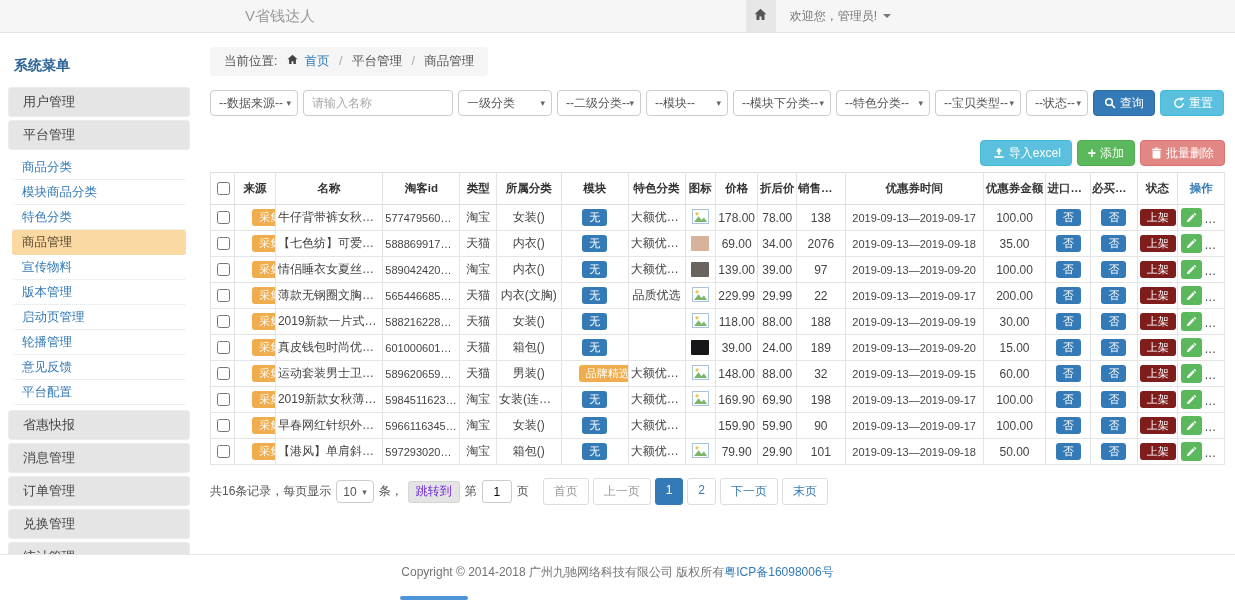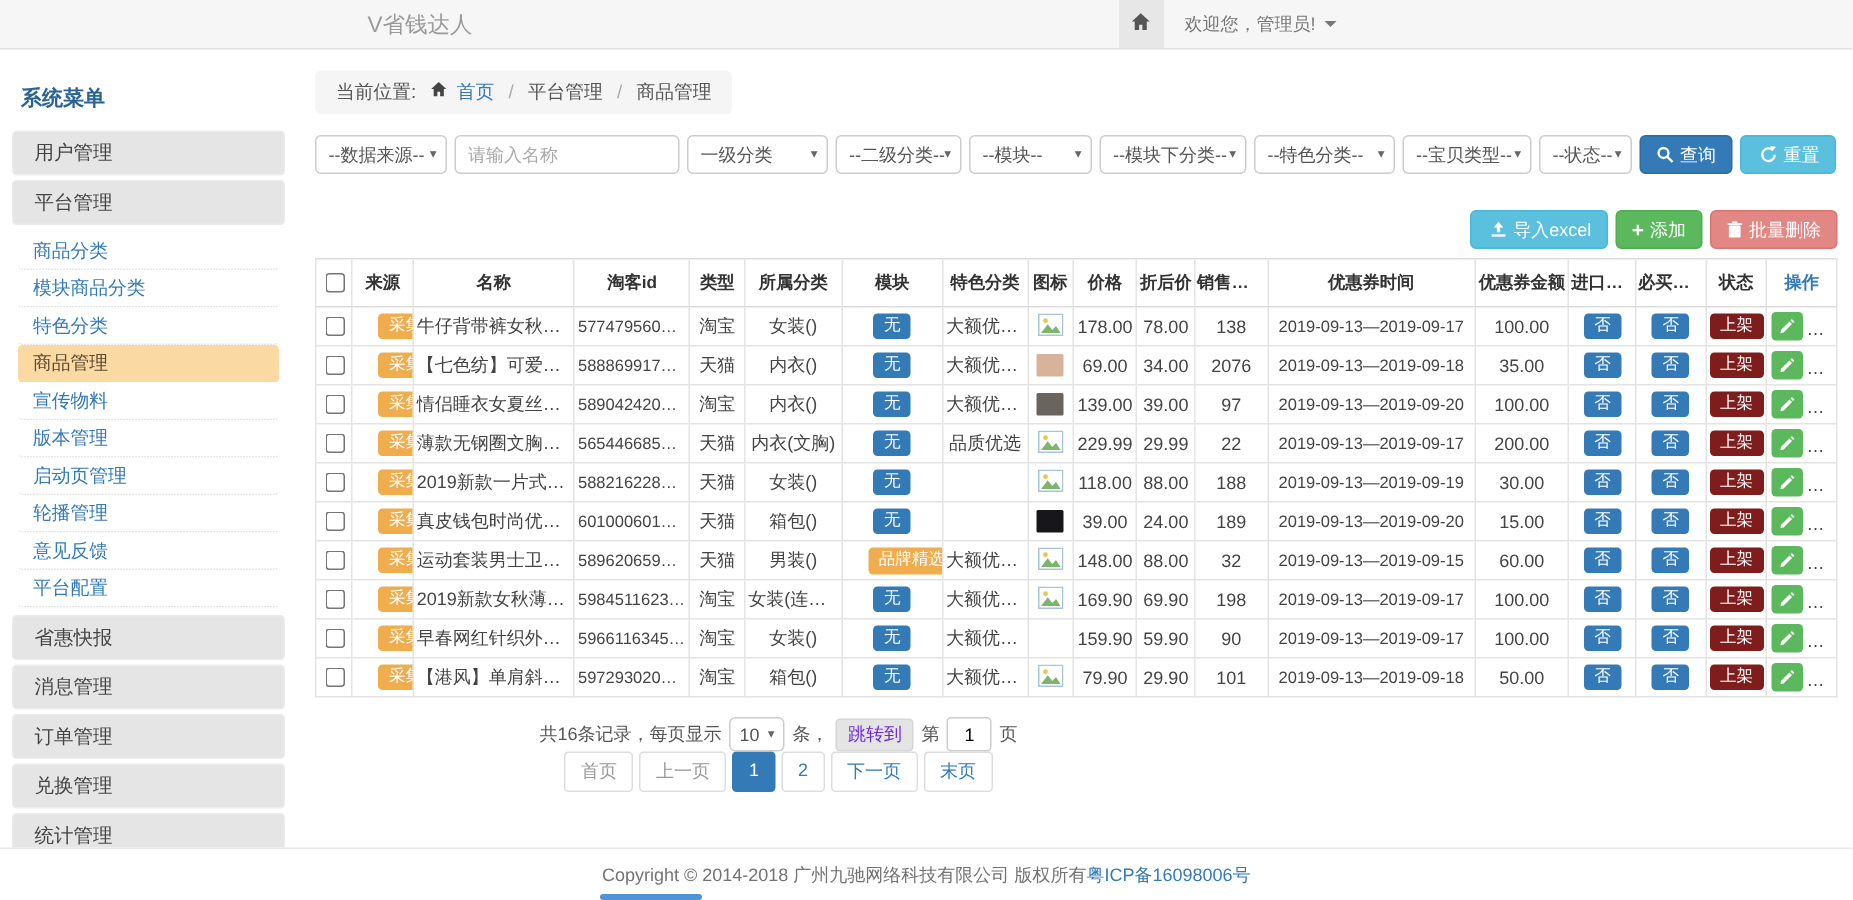--- a/index.html
+++ b/index.html
@@ -71,34 +71,34 @@
   .b-blue   { background:#337ab7; }
   .b-green  { background:#7f1d1d; }
   .mod-extra { margin-left:2px; color:#444; }
   .thumb { display:inline-block; width:18px; height:15px; border-radius:1px; vertical-align:middle; }
   .opbtn { display:inline-flex; align-items:center; justify-content:center; width:21px; height:19px;
     border:none; border-radius:3px; padding:0; margin:0 1px; cursor:pointer; }
   .op-edit { background:#5cb85c; }
   .op-del  { background:#d9534f; }
   
   .pag-row { width:618px; display:flex; align-items:center; justify-content:space-between;
-    margin-top:13px;flex-direction:column; }
+    margin-top:13px; }
   .pag-left { display:flex; align-items:center; gap:5px; color:#555; }
   .fsel.small { height:23px; padding:0 16px 0 6px; }
   .jump-btn { background:#e4e4e4; border:1px solid #d5d5d5; border-radius:3px; color:#6d28d9;
     height:22px; padding:0 7px; font-size:12px; font-family:inherit; cursor:pointer; }
   .page-input { width:30px; height:23px; border:1px solid #ccc; border-radius:3px;
     text-align:center; font-family:inherit; font-size:12px; }
   .pager { display:flex; gap:4px; }
   .pbtn { padding:4px 10px; border:1px solid #ddd; border-radius:3px; background:#fff;
     color:#337ab7; text-decoration:none; cursor:pointer; font-size:12px; }
   .pbtn.disabled { color:#999; }
   .pbtn.active { background:#337ab7; border-color:#337ab7; color:#fff; }
   
-  footer { position:absolute; left:0; right:0; bottom:0; height:35px; background:#fff;
+  footer { position:absolute; left:0; right:0; bottom:11px; height:35px; background:#fff;
     border-top:1px solid #e7e7e7; display:flex; align-items:center; justify-content:center;
     color:#737373; font-size:12px; z-index:5; }
   footer a { color:#337ab7; text-decoration:none; cursor:pointer; }
   .hthumb { position:absolute; left:400px; bottom:0; width:68px; height:4px;
     background:#4f94d6; border-radius:2px; z-index:6; }
 </style>
 </head>
 <body>
 
 <header class="topbar">

